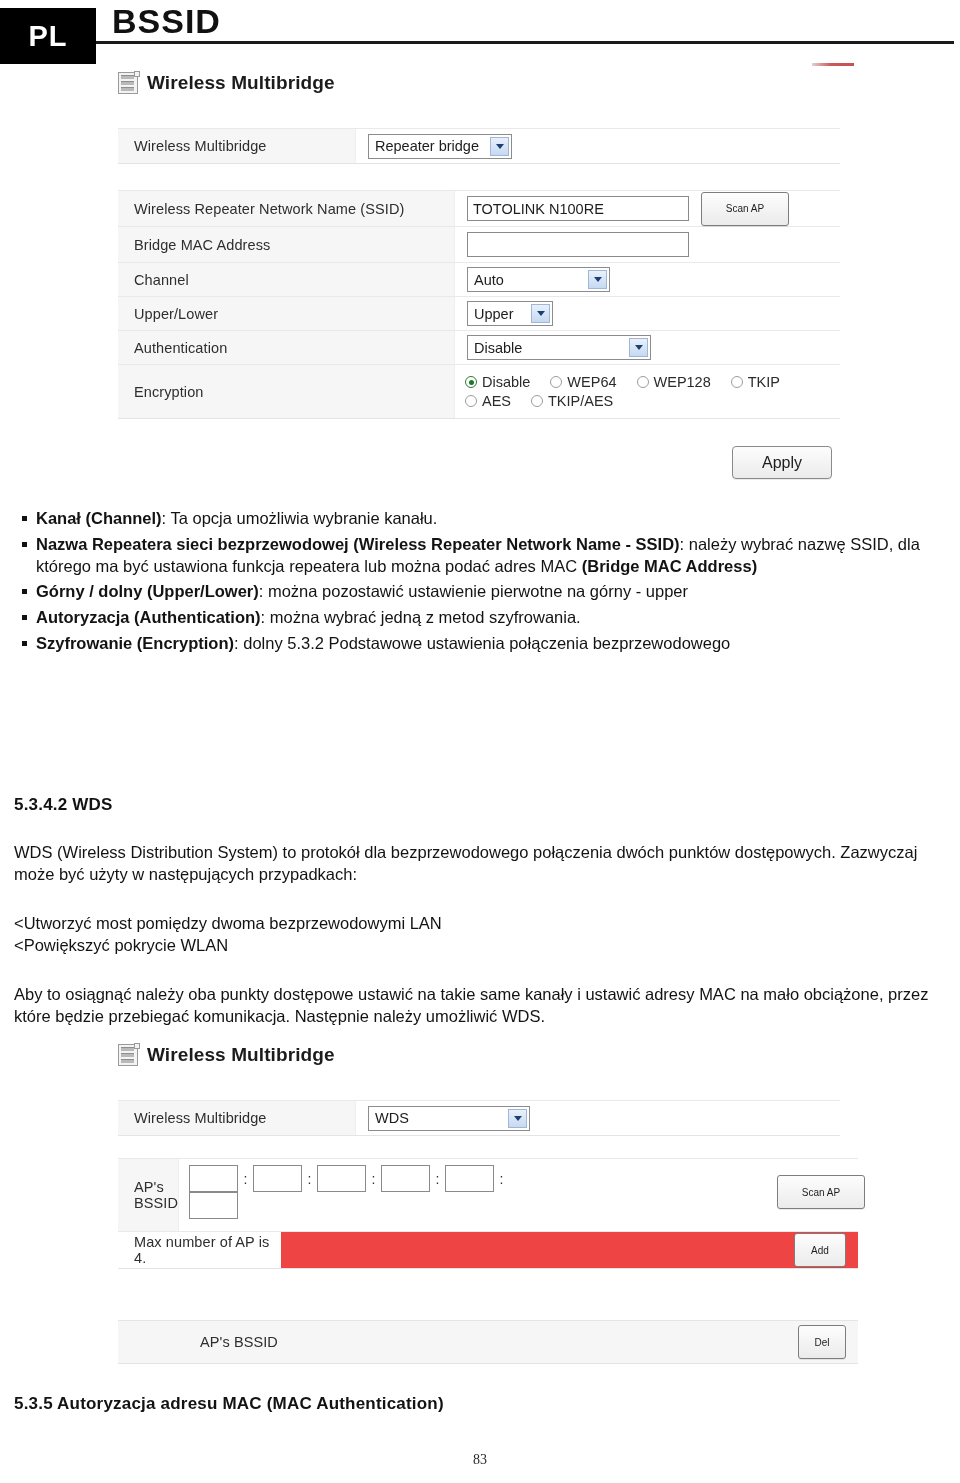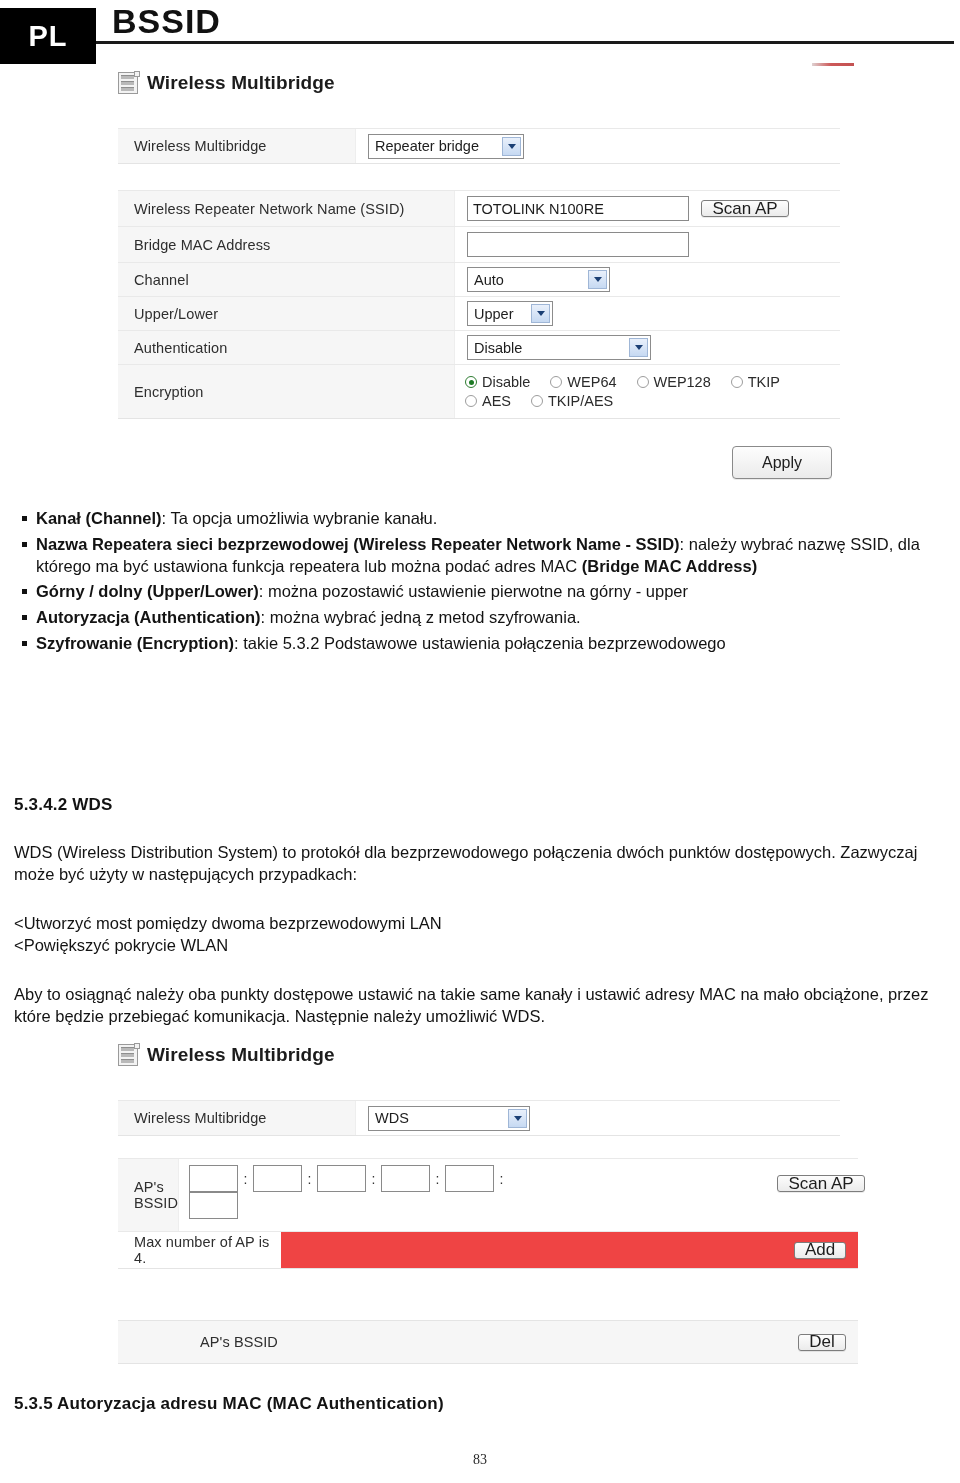--- a/index.html
+++ b/index.html
@@ -90,23 +90,23 @@
     display:flex;align-items:center;justify-content:center;
   }
   .sel .arrow::after{
     content:"";display:block;width:0;height:0;
     border-left:4px solid transparent;border-right:4px solid transparent;
     border-top:5px solid #1b3f74;
   }
   .btn{
     border:1px solid #7d7d7d;border-radius:3px;
     background:linear-gradient(#fdfdfd,#ebebeb);
-    font-family:"Liberation Sans",sans-serif;font-size:17px;color:#1d1d1d;
+    font-family:"Liberation Sans",sans-serif;font-size:10px;color:#1d1d1d;
     display:flex;align-items:center;justify-content:center;
-    box-sizing:border-box;height:17px;padding:0 9px;
+    box-sizing:border-box;height:34px;padding:0 9px;
     box-shadow:0 1px 0 rgba(0,0,0,.08);
   }
   .btn-apply{
     font-weight:normal;font-size:16px;height:33px;width:100px;border-radius:4px;
     border:1px solid #8a8a8a;
   }
   .radio-wrap{display:flex;flex-direction:column;gap:3px;padding:6px 0;}
   .radio-line{display:flex;align-items:center;}
   .radio{display:flex;align-items:center;margin-right:20px;font-size:14.5px;color:#2b2b2b;white-space:nowrap;}
   .radio .dot{
@@ -168,21 +168,21 @@
   </div>
 
   <div class="red-mark"></div>
 
   <div class="panel" style="left:118px;top:128px;width:722px;">
     <div class="row" style="height:34px;border-top:1px solid #e9e9e9;">
       <div class="cell-label" style="width:238px;">
         <span>Wireless Multibridge</span>
       </div>
       <div class="cell-field">
-        <div class="sel" style="width:156px;">
+        <div class="sel" style="width:144px;">
           <span class="val">Repeater bridge</span>
           <span class="arrow"></span>
         </div>
       </div>
     </div>
   </div>
 
   <div class="panel" style="left:118px;top:190px;width:722px;">
 
     <div class="row" style="height:35px;border-top:1px solid #e9e9e9;">
@@ -291,21 +291,21 @@
       <li>
         <b>Nazwa Repeatera sieci bezprzewodowej (Wireless Repeater Network Name - SSID)</b><span>: należy wybrać nazwę SSID, dla którego ma być ustawiona funkcja repeatera lub można podać adres MAC </span><b>(Bridge MAC Address)</b>
       </li>
       <li>
         <b>Górny / dolny (Upper/Lower)</b><span>: można pozostawić ustawienie pierwotne na górny - upper</span>
       </li>
       <li>
         <b>Autoryzacja (Authentication)</b><span>: można wybrać jedną z metod szyfrowania.</span>
       </li>
       <li>
-        <b>Szyfrowanie (Encryption)</b><span>: takie 5.3.2 Podstawowe ustawienia połączenia bezprzewodowego</span>
+        <b>Szyfrowanie (Encryption)</b><span>: dolny 5.3.2 Podstawowe ustawienia połączenia bezprzewodowego</span>
       </li>
     </ul>
   </div>
 
   <div class="doc" style="position:absolute;left:14px;top:795px;width:930px;">
     <div class="h-sec">5.3.4.2 WDS</div>
     <p class="para" style="margin-top:26px;">WDS (Wireless Distribution System) to protokół dla bezprzewodowego połączenia dwóch punktów dostępowych.  Zazwyczaj może być użyty w następujących przypadkach:</p>
     <p class="para" style="margin-top:26px;">&lt;Utworzyć most pomiędzy dwoma bezprzewodowymi LAN</p>
     <p class="para">&lt;Powiększyć pokrycie WLAN</p>
     <p class="para" style="margin-top:26px;">Aby to osiągnąć należy oba punkty dostępowe ustawić na takie same kanały i ustawić adresy MAC na mało obciążone, przez które będzie przebiegać komunikacja. Następnie należy umożliwić WDS.</p>

